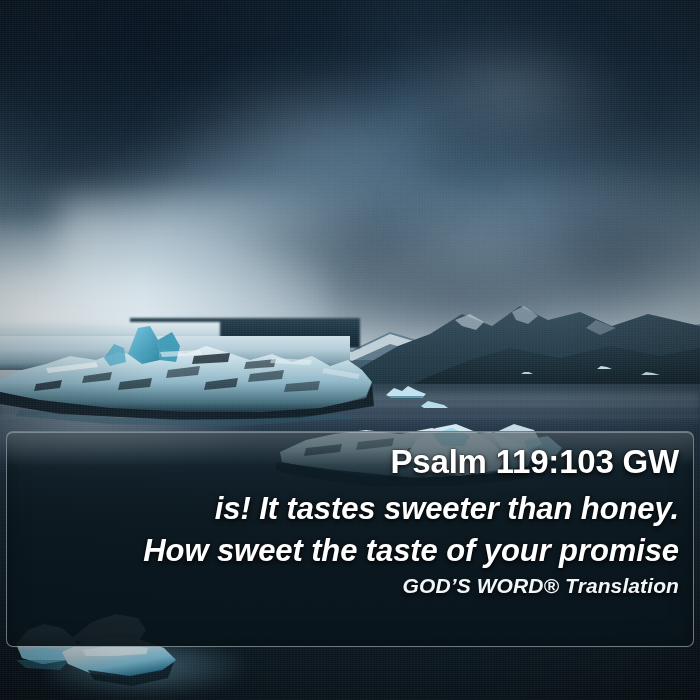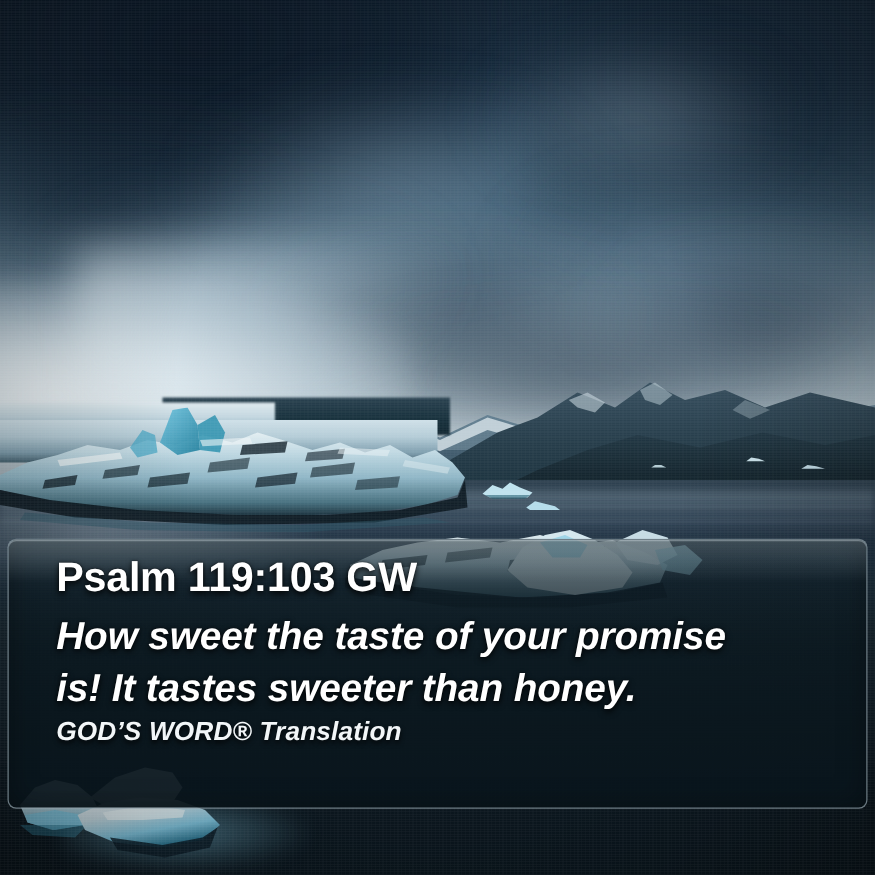--- a/index.html
+++ b/index.html
@@ -199,23 +199,24 @@
     overflow: hidden;
   }
   .band-inner-sheen {
     position: absolute;
     left: 0; top: 0; right: 0; height: 34px;
     background: linear-gradient(180deg, rgba(210,226,234,0.22), rgba(210,226,234,0) 100%);
     pointer-events: none;
   }
   .band-text {
     position: absolute;
-    left: 38px;
+    left: 23px;
     top: 10px;
     right: 14px;
+    text-align: right;
   }
 
   .verse-ref {
     font-size: 33px;
     font-weight: bold;
     font-style: normal;
     color: #ffffff;
     letter-spacing: -0.2px;
     line-height: 1.22;
     text-shadow: 0 2px 5px rgba(0,0,0,0.85), 0 0 2px rgba(0,0,0,0.6);
@@ -498,20 +499,20 @@
 
     <div class="vignette"></div>
     <div class="grain"></div>
   </div>
 
   <div class="band">
     <div class="band-inner-sheen"></div>
     <div class="band-text">
       <div class="verse-ref">Psalm 119:103 GW</div>
       <div class="verse-body">
+        <span class="ln">is! It tastes sweeter than honey.</span>
         <span class="ln">How sweet the taste of your promise</span>
-        <span class="ln">is! It tastes sweeter than honey.</span>
       </div>
       <div class="translation">GOD’S WORD® Translation</div>
     </div>
   </div>
 
 </div>
 
 </body></html>

